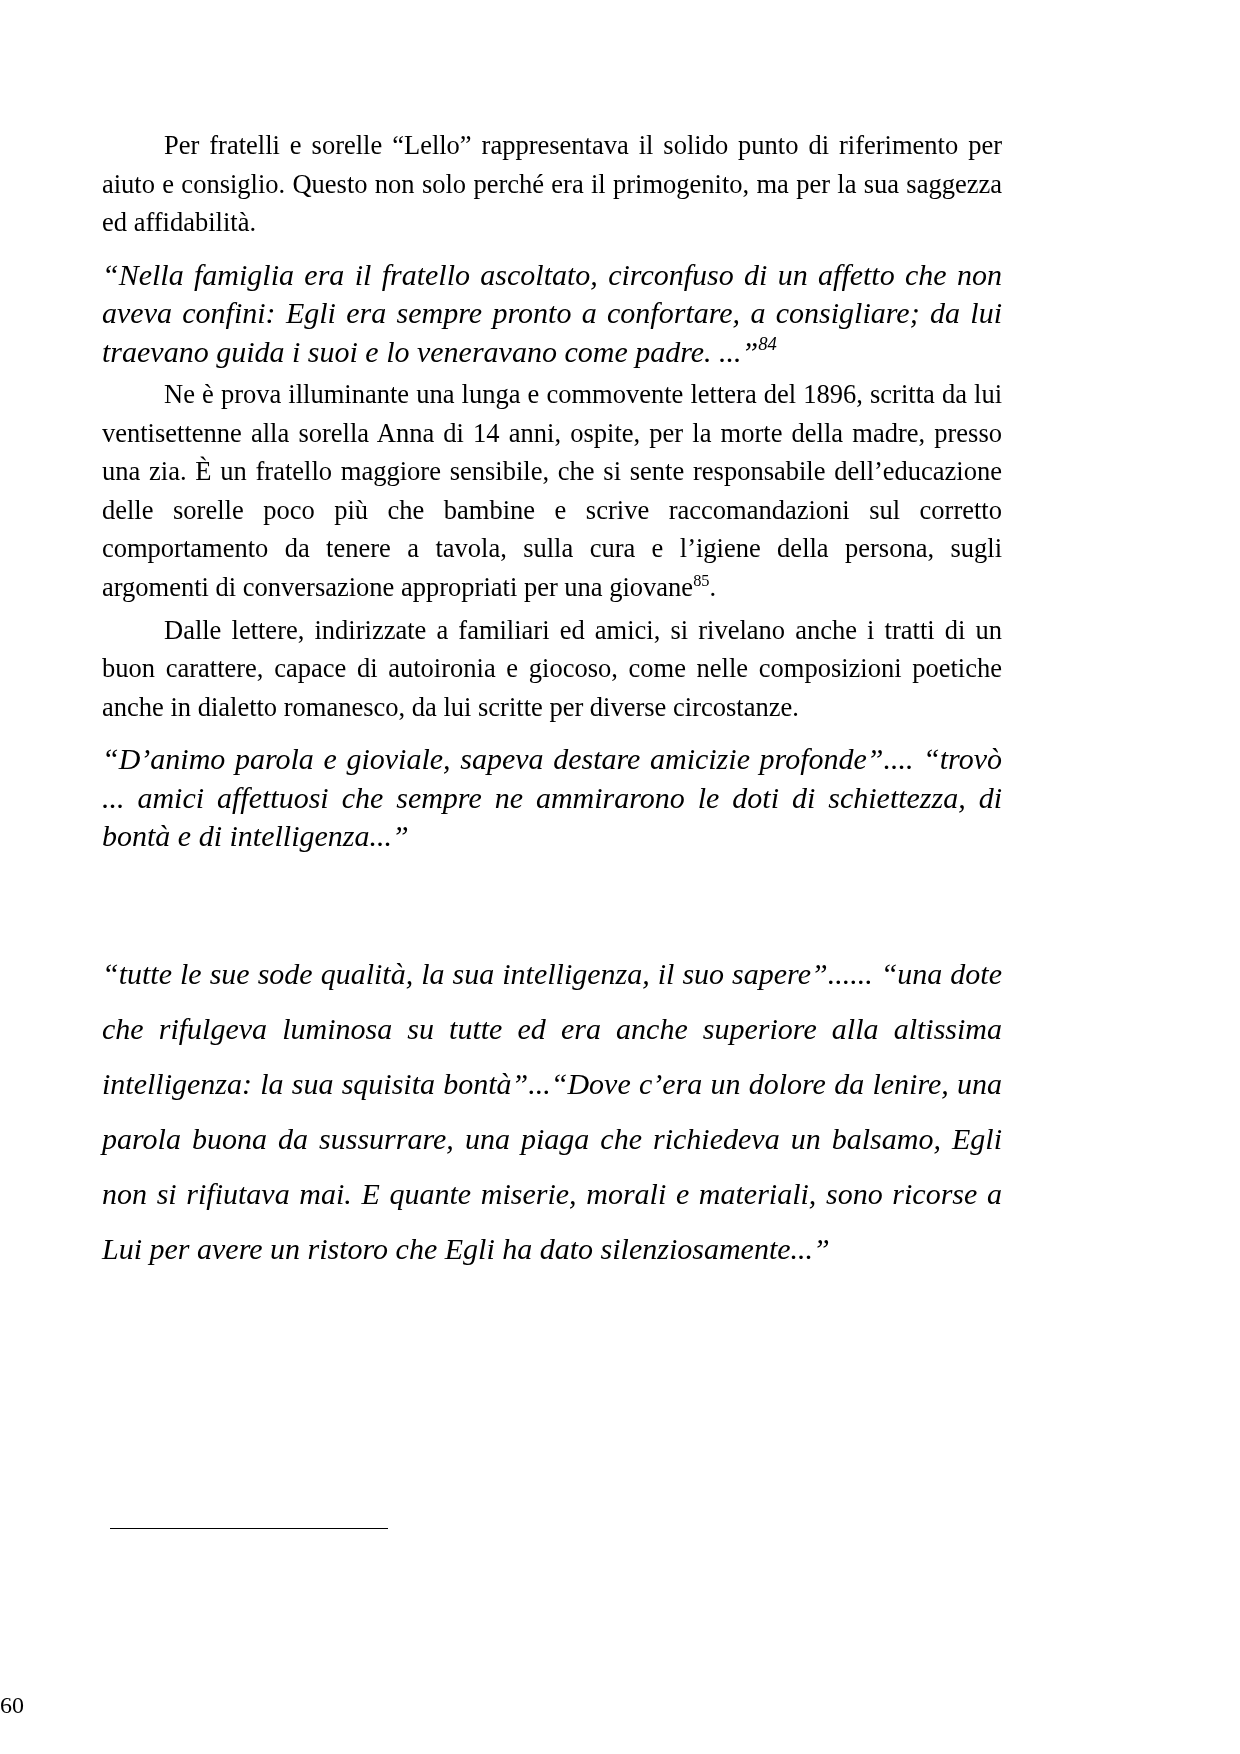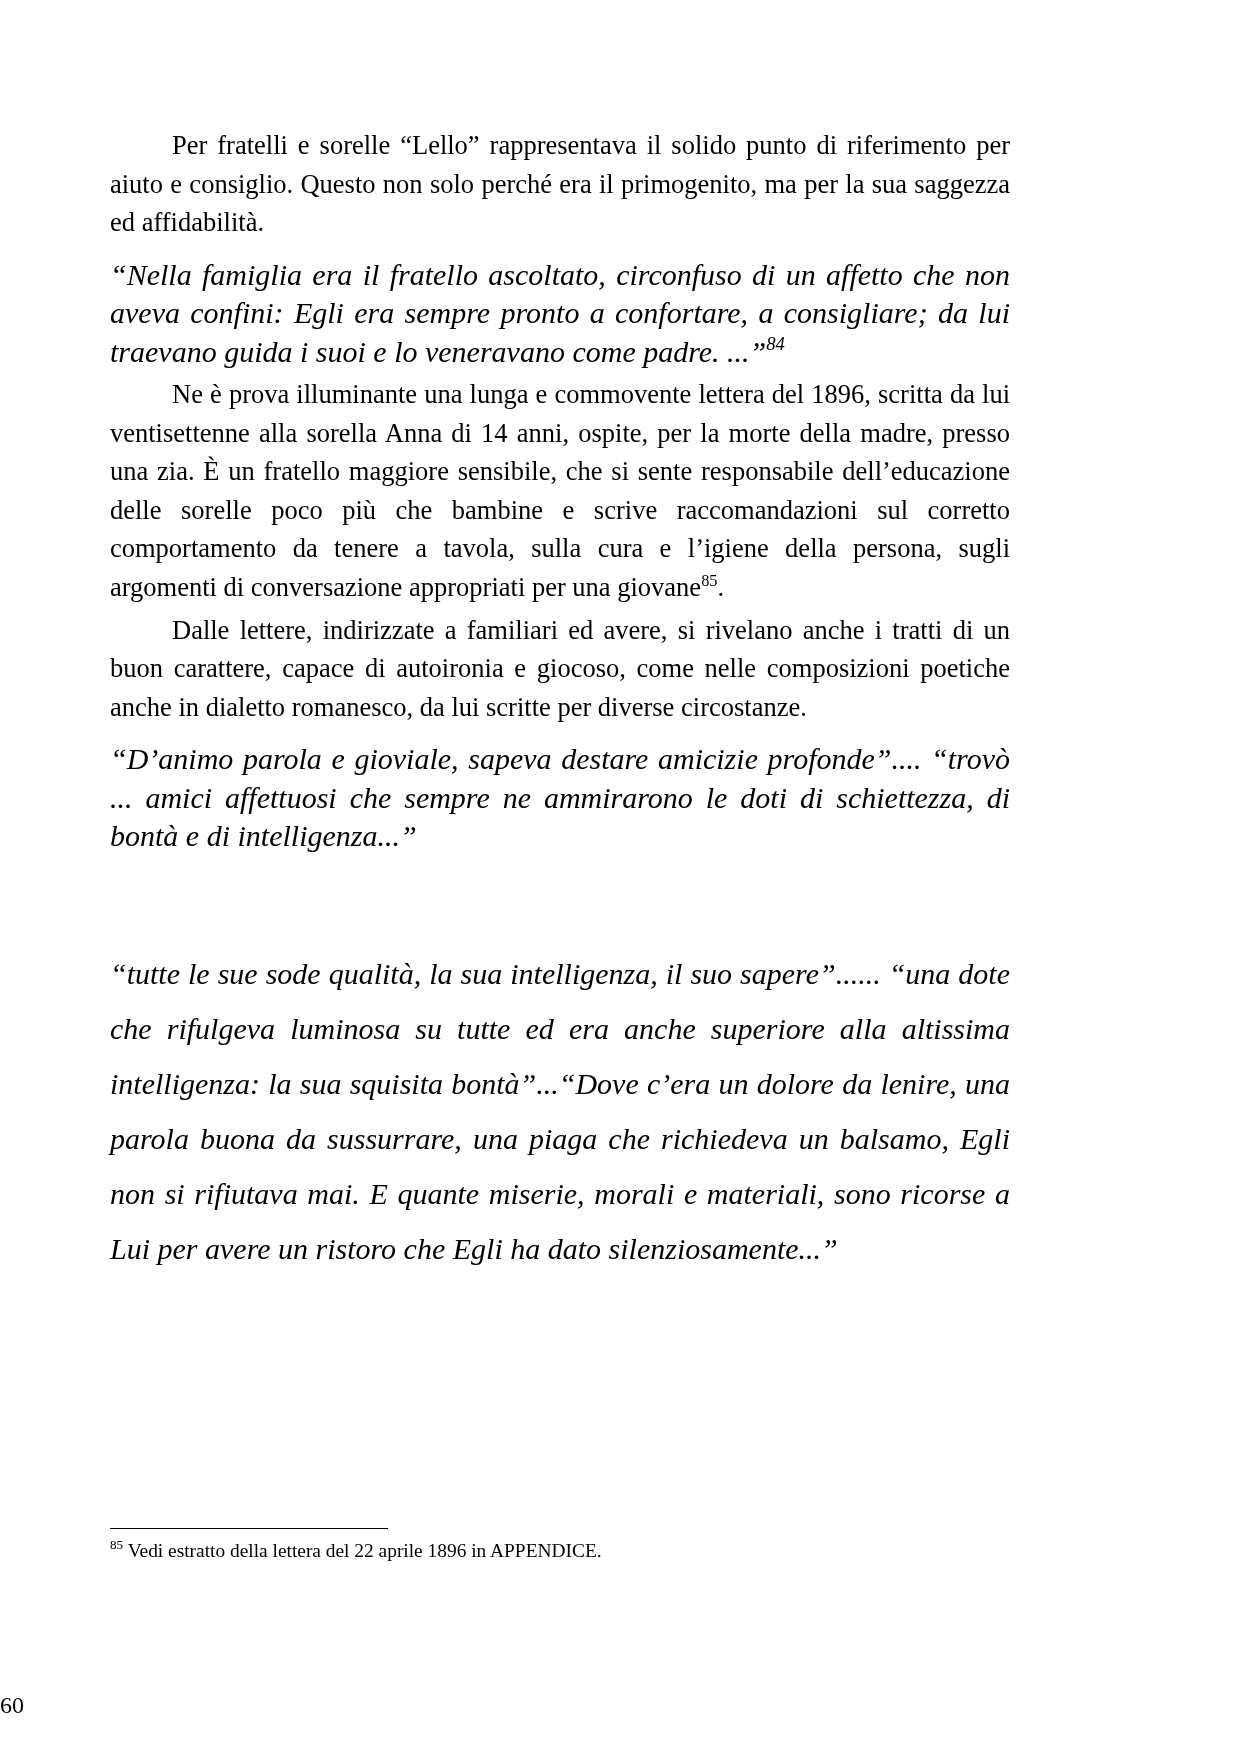--- a/index.html
+++ b/index.html
@@ -16,21 +16,21 @@
     position: relative;
     width: 1240px;
     height: 1754px;
     margin: 0 auto;
     background: #ffffff;
     overflow: hidden;
     box-sizing: border-box;
   }
   .content {
     position: absolute;
-    left: 110px;
+    left: 102px;
     top: 126px;
     width: 900px;
   }
   
   .para {
     font-size: 26.5px;
     line-height: 38.6px;
     text-align: justify;
     text-justify: inter-word;
     text-indent: 62px;
@@ -104,32 +104,31 @@
 <div class="page">
 
   <div class="content">
 
     <p class="para">Per fratelli e sorelle “Lello” rappresentava il solido punto di riferimento per aiuto e consiglio. Questo non solo perché era il primogenito, ma per la sua saggezza ed affidabilità.</p>
 
     <p class="quote"><span>“Nella famiglia era il fratello ascoltato, circonfuso di un affetto che non aveva confini: Egli era sempre pronto a confortare, a consigliare; da lui traevano guida i suoi e lo veneravano come padre. ...”</span><sup>84</sup></p>
 
     <p class="para"><span>Ne è prova illuminante una lunga e commovente lettera del 1896, scritta da lui ventisettenne alla sorella Anna di 14 anni, ospite, per la morte della madre, presso una zia. È un fratello maggiore sensibile, che si sente responsabile dell’educazione delle sorelle poco più che bambine e scrive raccomandazioni sul corretto comportamento da tenere a tavola, sulla cura e l’igiene della persona, sugli argomenti di conversazione appropriati per una giovane</span><sup>85</sup><span>.</span></p>
 
-    <p class="para">Dalle lettere, indirizzate a familiari ed avere, si rivelano anche i tratti di un buon carattere, capace di autoironia e giocoso, come nelle composizioni poetiche anche in dialetto romanesco, da lui scritte per diverse circostanze.</p>
+    <p class="para">Dalle lettere, indirizzate a familiari ed amici, si rivelano anche i tratti di un buon carattere, capace di autoironia e giocoso, come nelle composizioni poetiche anche in dialetto romanesco, da lui scritte per diverse circostanze.</p>
 
     <p class="quote">“D’animo parola e gioviale, sapeva destare amicizie profonde”.... “trovò ... amici affettuosi che sempre ne ammirarono le doti di schiettezza, di bontà e di intelligenza...”</p>
 
     <div class="gap-lg"></div>
 
     <p class="quote big">“tutte le sue sode qualità, la sua intelligenza, il suo sapere”...... “una dote che rifulgeva luminosa su tutte ed era anche superiore alla altissima intelligenza: la sua squisita bontà”...“Dove c’era un dolore da lenire, una parola buona da sussurrare, una piaga che richiedeva un balsamo, Egli non si rifiutava mai. E quante miserie, morali e materiali, sono ricorse a Lui per avere un ristoro che Egli ha dato silenziosamente...”</p>
 
   </div>
 
   <div class="footnotes">
     <div class="fn-rule"></div>
 
 
-    <p class="fn"><sup>85</sup> <span>Vedi estratto della lettera del 22 aprile 1896 in APPENDICE.</span></p>
   </div>
 
   <div class="page-number">60</div>
 
 </div>
 
 </body></html>

